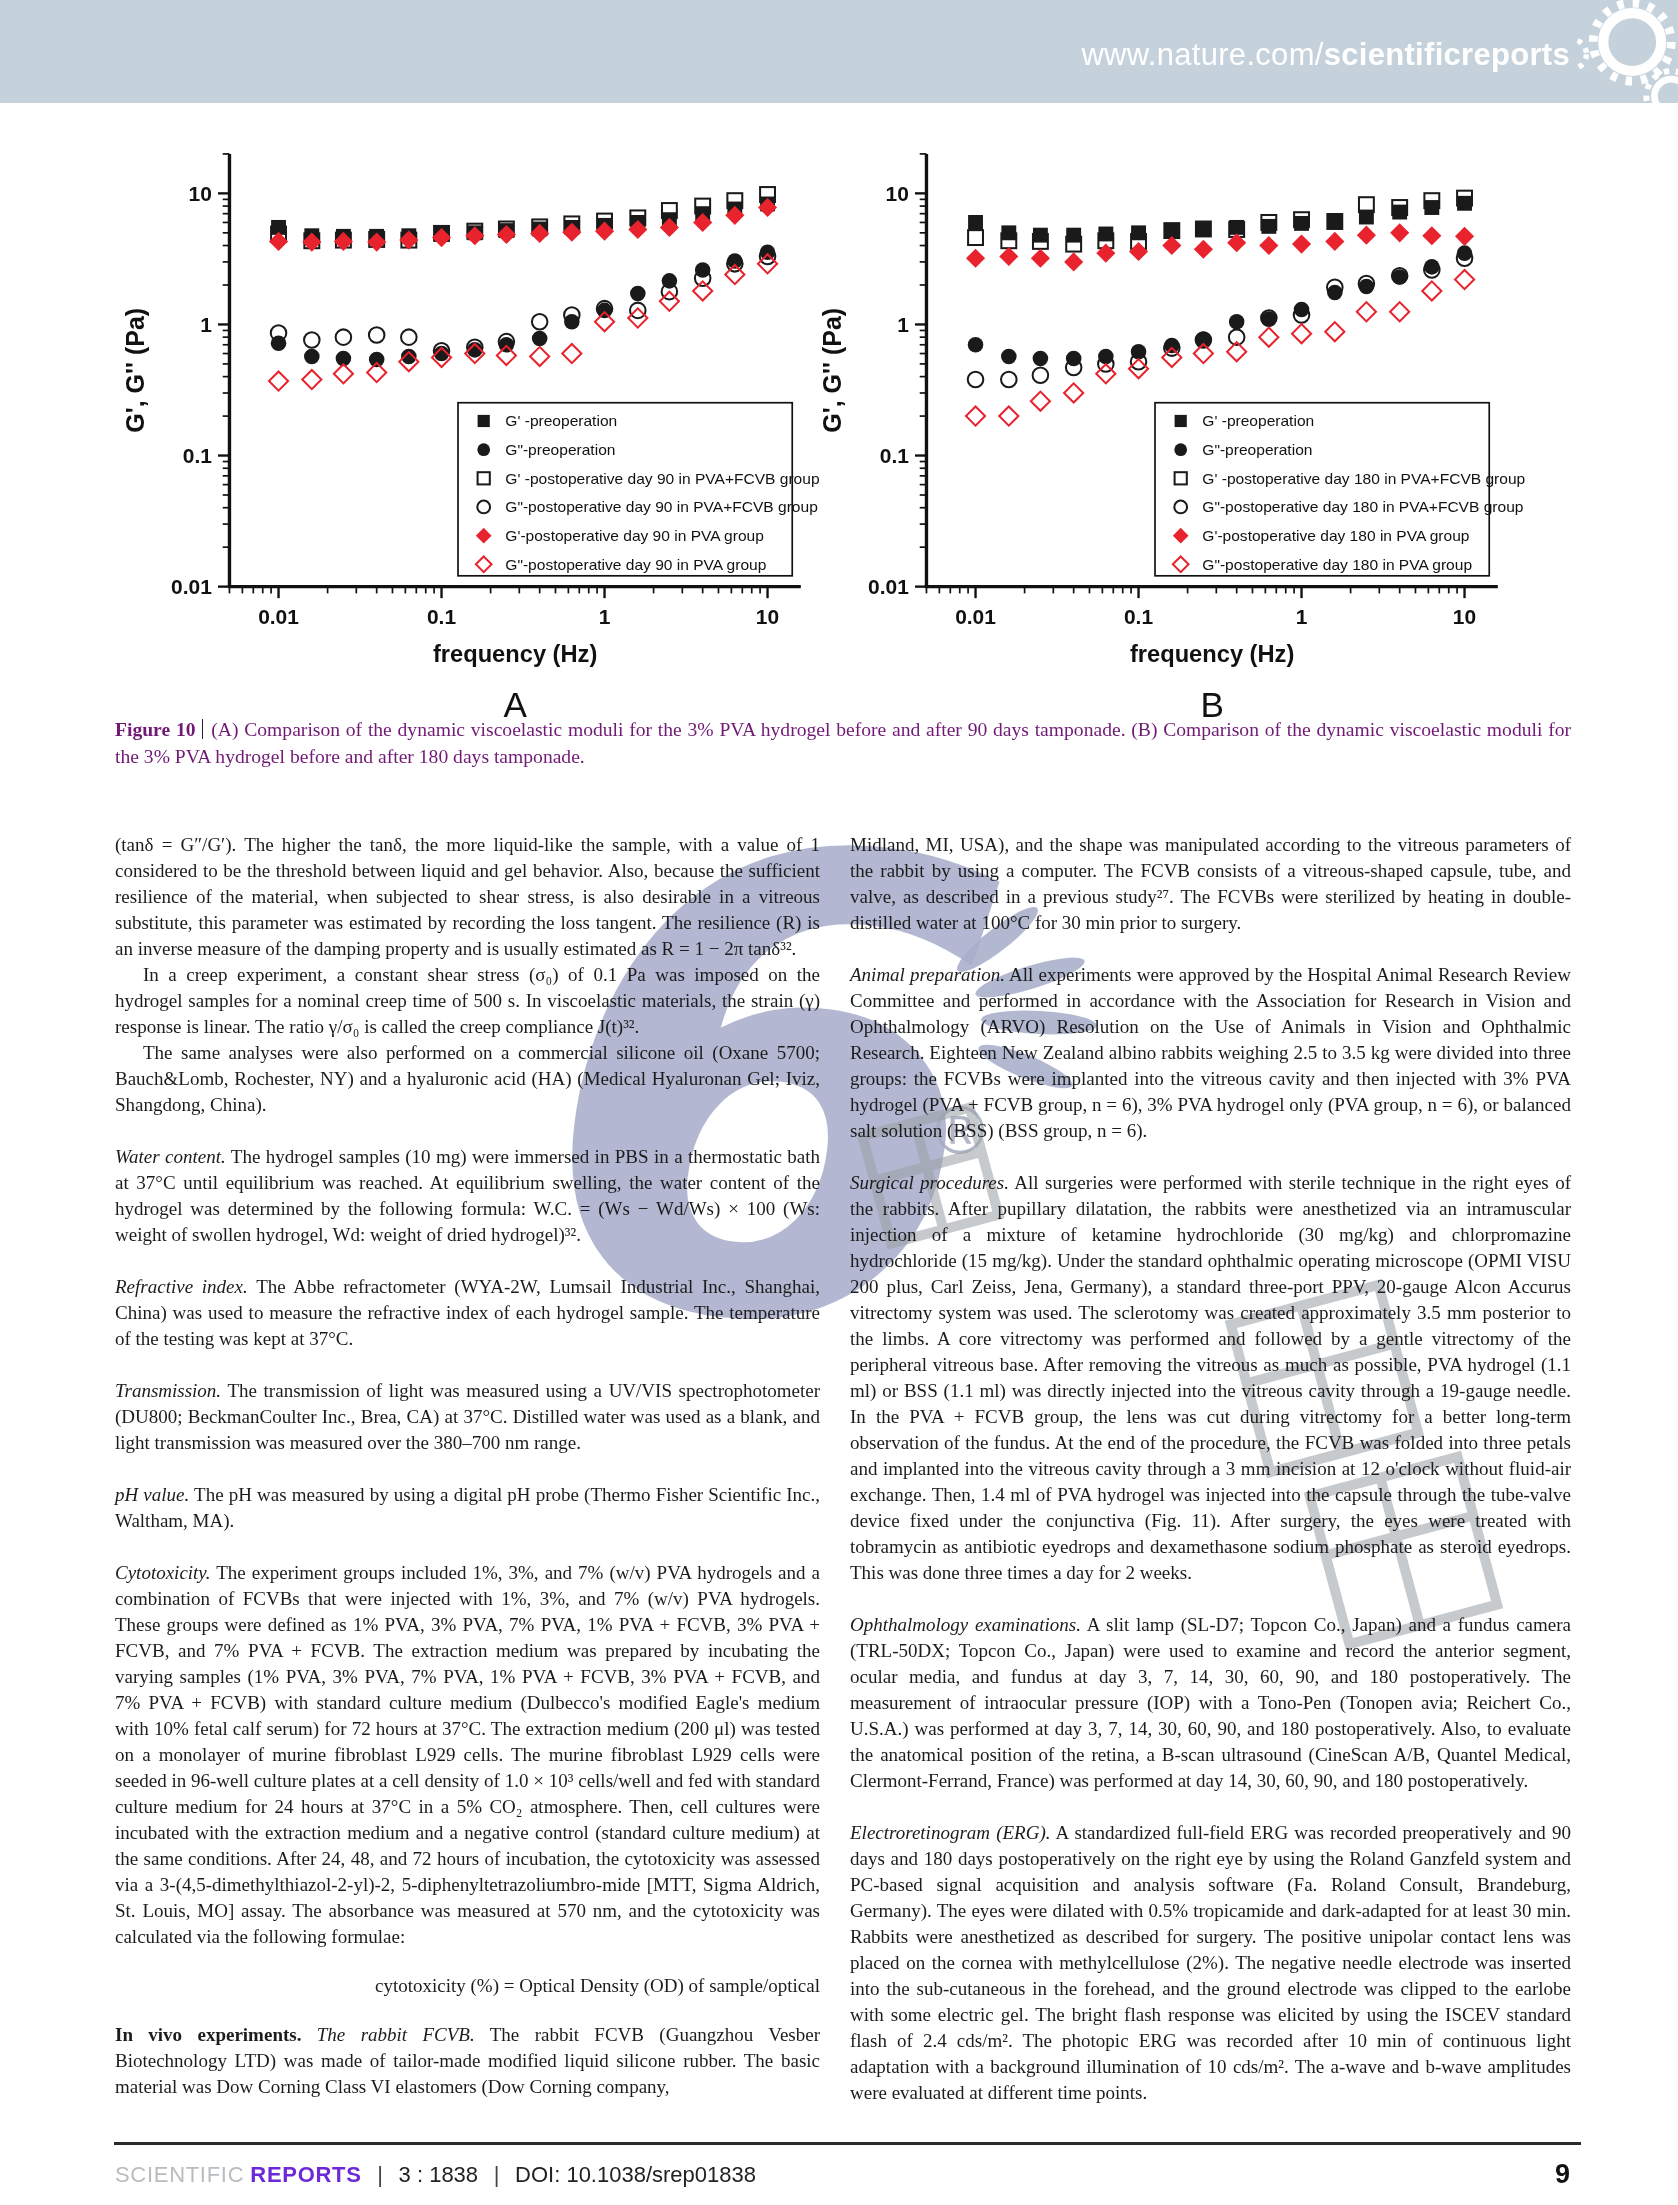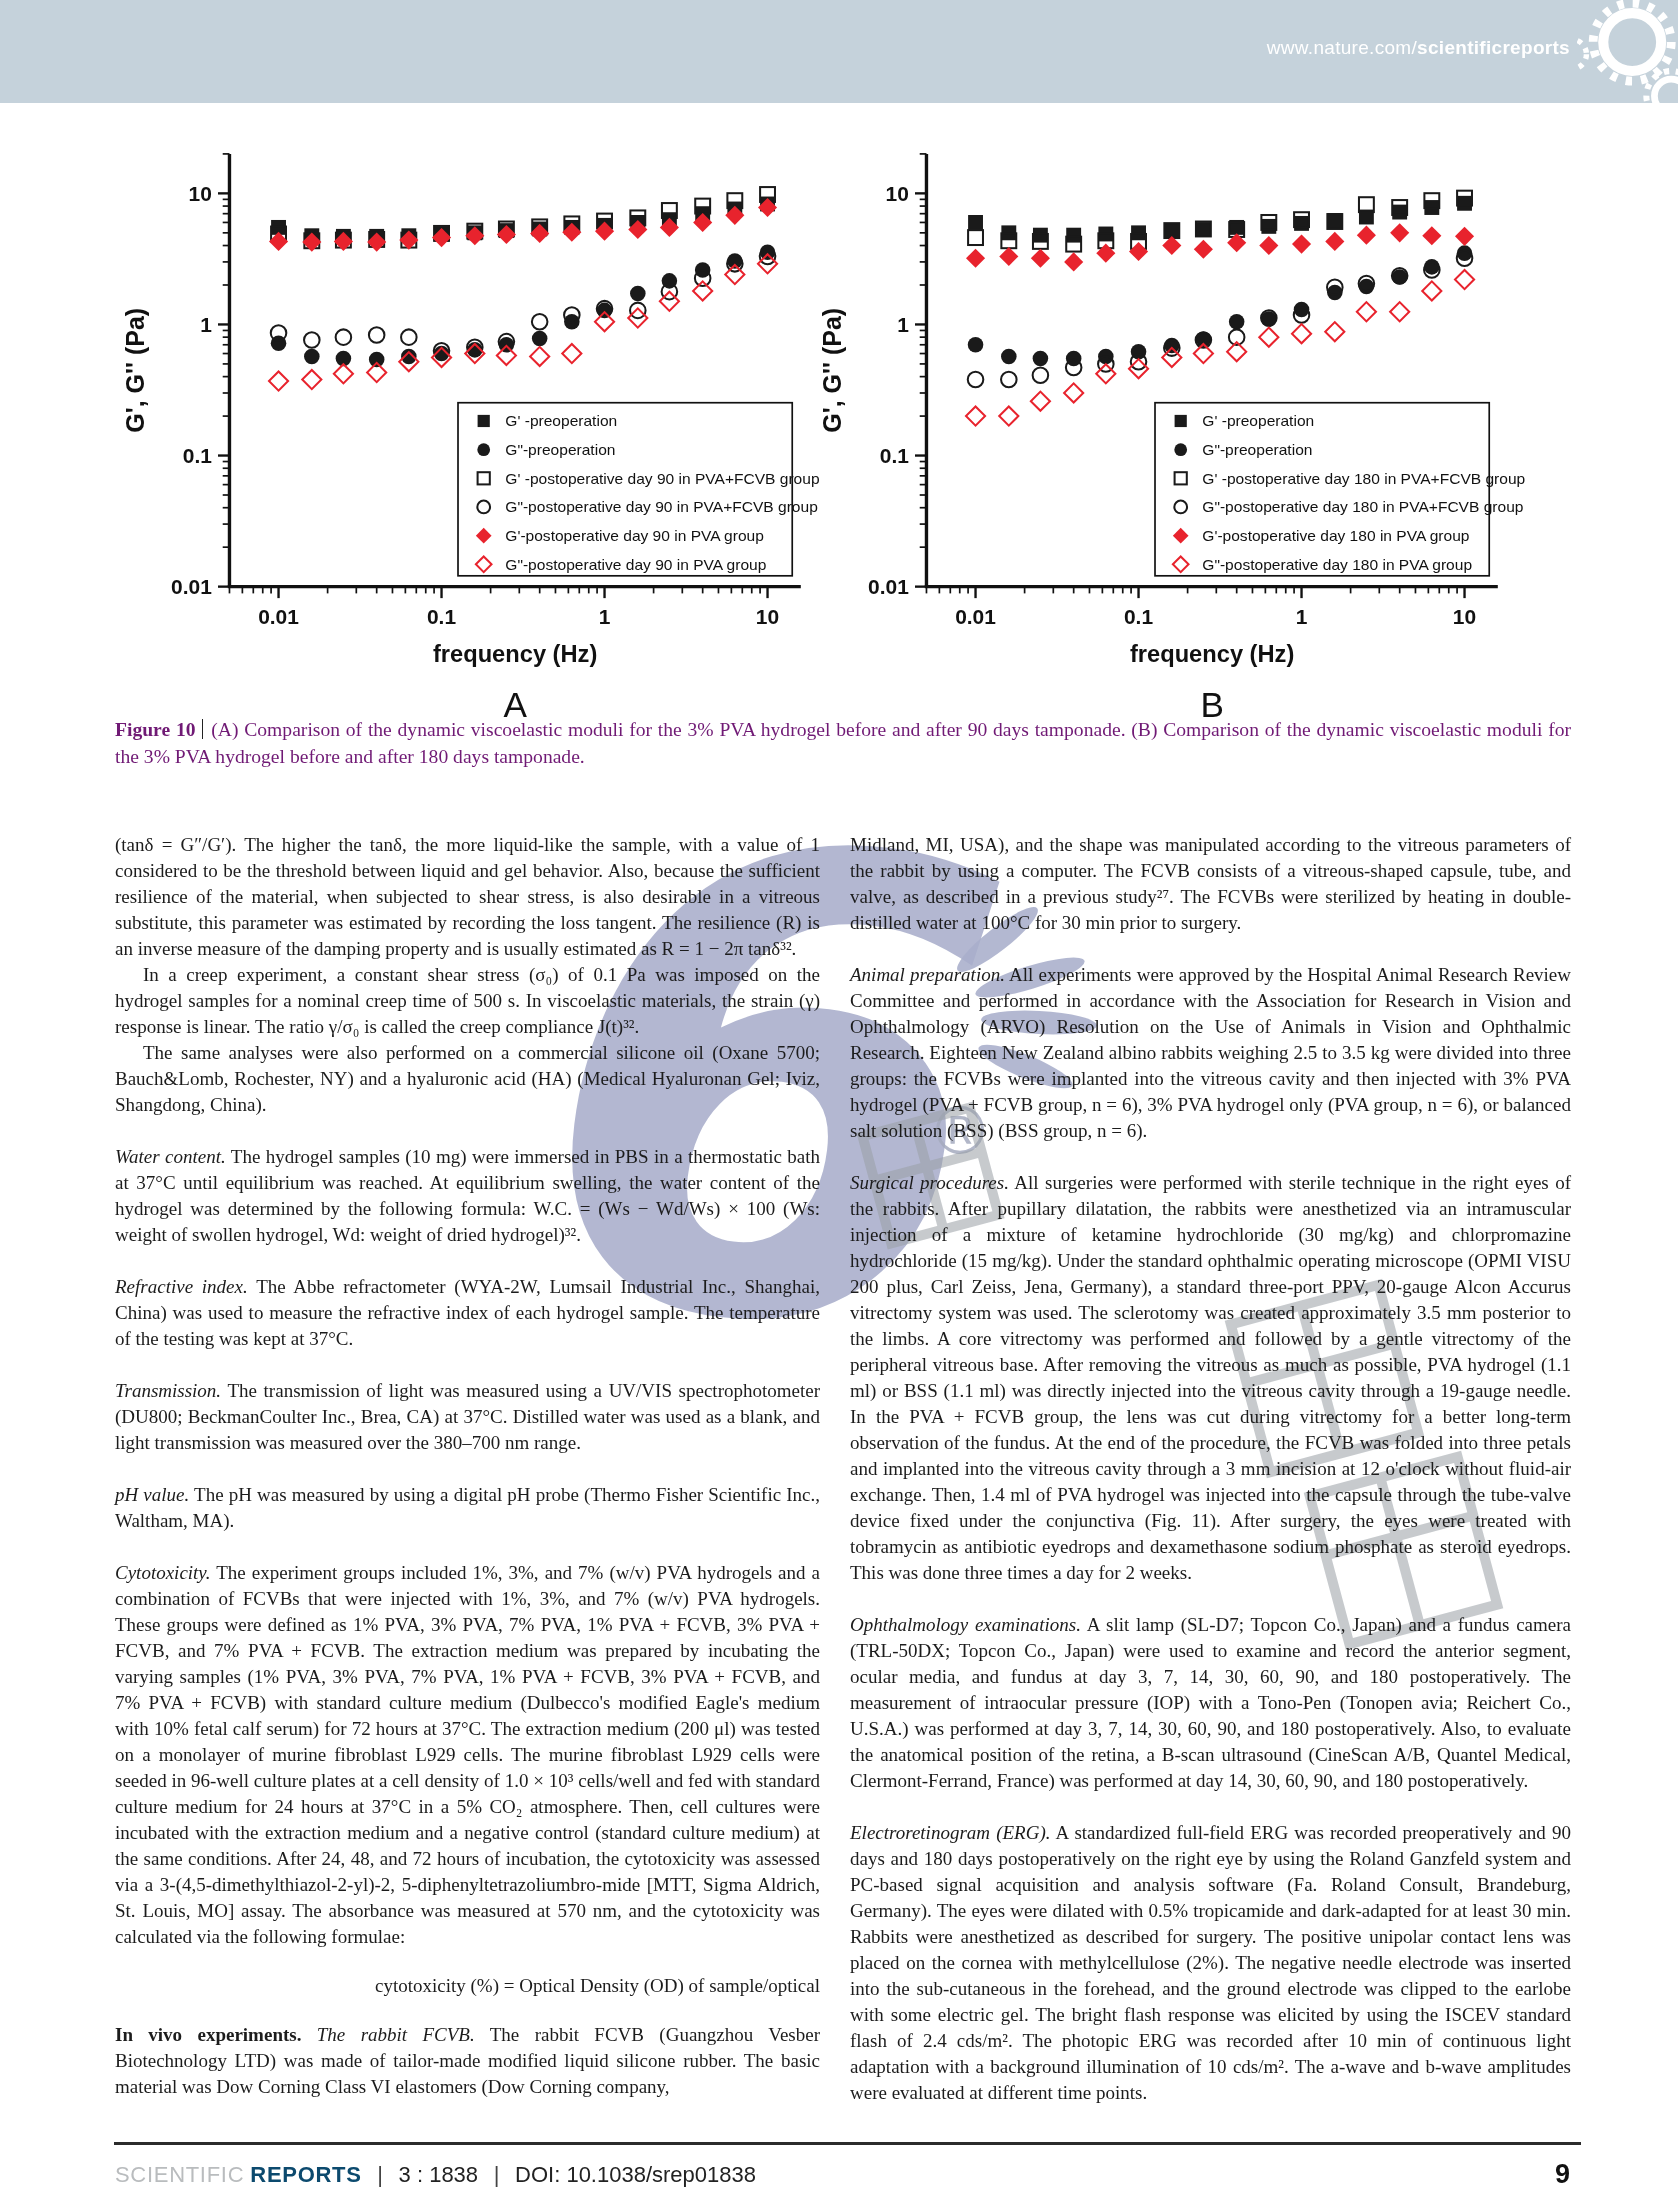--- a/index.html
+++ b/index.html
@@ -2,21 +2,21 @@
 <html style="font-size:10.8px"><head>
 <meta charset="utf-8">
 <style>
   html,body{margin:0;padding:0;background:#ffffff;}
   body{width:1678px;height:2205px;position:relative;overflow:hidden;
        font-family:"Liberation Serif","DejaVu Serif",serif;color:#1c1c1c;}
 
   
   .banner{position:absolute;left:0;top:0;width:1678px;height:103px;background:#c5d2db;z-index:2;}
   .banner-url{position:absolute;right:108px;top:37px;color:#ffffff;
-              font-family:"Liberation Sans","DejaVu Sans",sans-serif;font-size:19px;letter-spacing:0.3px;}
+              font-family:"Liberation Sans","DejaVu Sans",sans-serif;font-size:31px;letter-spacing:0.3px;}
   .banner-url .light{font-weight:300;}
   .banner-url .bold{font-weight:700;}
   .gear-wrap{position:absolute;right:0;top:0;width:101px;height:103px;overflow:hidden;}
 
   
   .watermark{position:absolute;z-index:0;pointer-events:none;}
   .wm-six{left:548px;top:768px;font-family:"DejaVu Sans",sans-serif;font-style:italic;font-weight:700;
           font-size:643px;line-height:1;color:#a9aecb;transform:rotate(7deg);opacity:.88;}
   .wm-claw{background:#a9aecb;border-radius:50%;opacity:.88;}
   .claw1{left:947px;top:928px;width:101px;height:23px;transform:rotate(-38deg);}
@@ -56,21 +56,21 @@
   .ph-italic{font-style:italic;}
   .ph-bold{font-weight:700;}
   .formula{margin:23px 0;text-align:right;}
   .formula div{margin:9.5px 0;}
 
   
   .footer-rule{position:absolute;left:114px;top:2142px;width:1467px;height:3.4px;background:#2b2b2b;}
   .footer-line{position:absolute;left:115px;top:2162px;width:1454px;
                font-family:"Liberation Sans","DejaVu Sans",sans-serif;font-size:22px;color:#222;}
   .brand-a{color:#b9bcbe;letter-spacing:0.7px;text-align:center;}
-  .brand-b{color:#0c4a6e;font-weight:700;letter-spacing:0.7px;}
+  .brand-b{color:#6d28d9;font-weight:700;letter-spacing:0.7px;}
   .foot-sep{color:#444;padding:0 9.5px;font-weight:300;}
   .page-num{position:absolute;right:108px;top:2159px;font-family:"Liberation Sans",sans-serif;
             font-size:27px;font-weight:700;color:#111;}
 </style>
 </head>
 <body>
 
 <div class="watermark wm-six">6</div>
 <div class="watermark wm-claw claw1"></div>
 <div class="watermark wm-claw claw2"></div>

